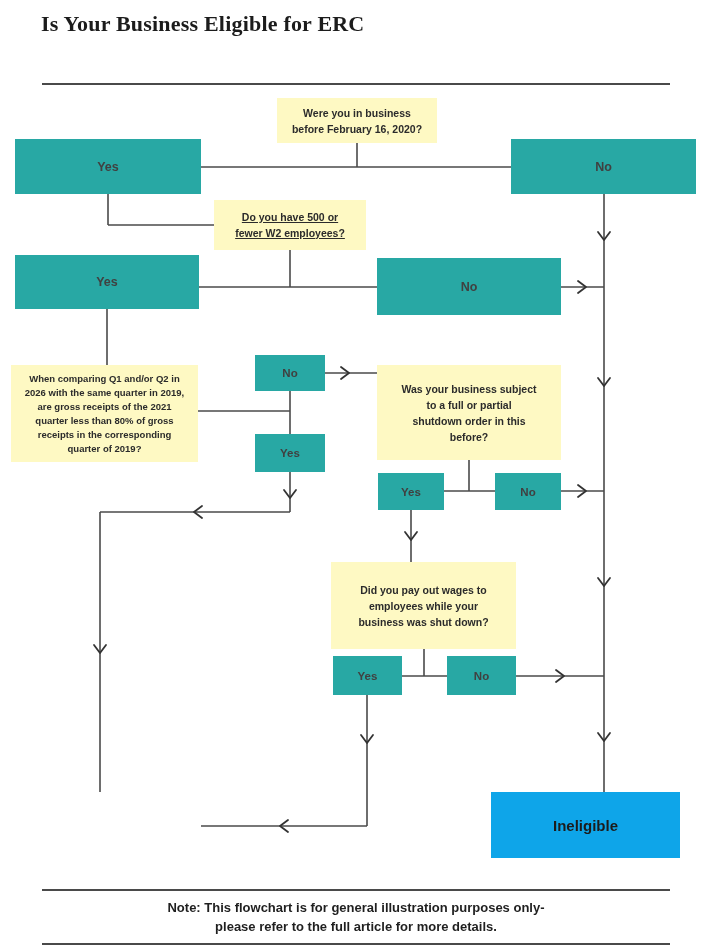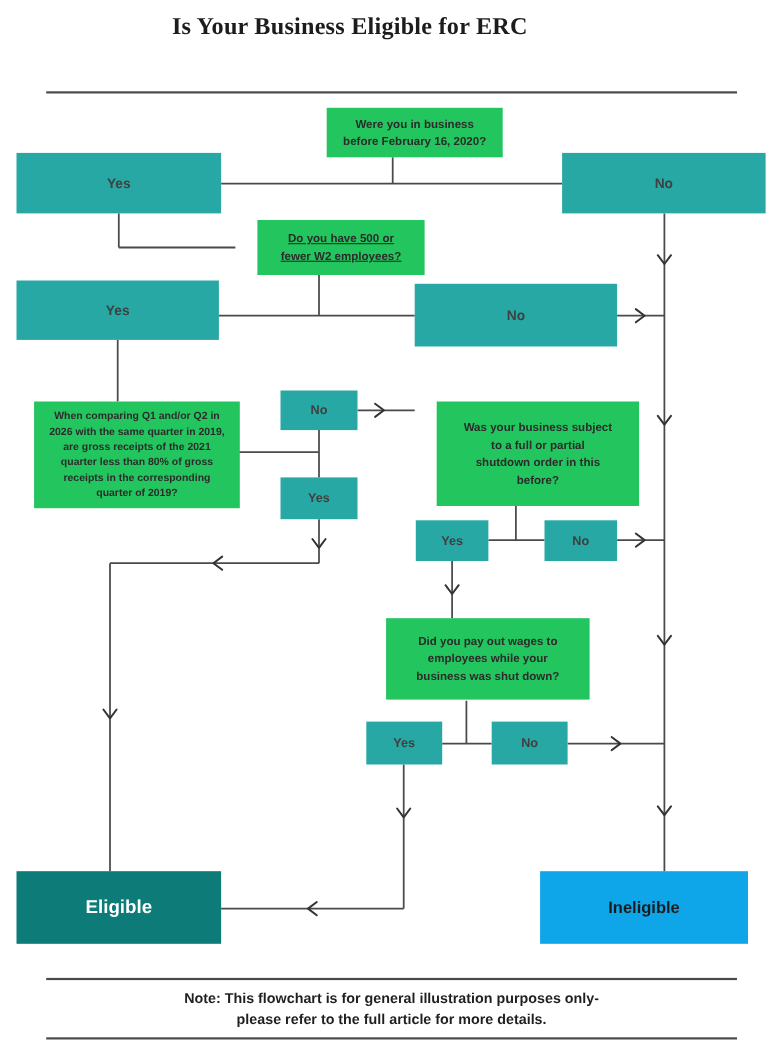--- a/index.html
+++ b/index.html
@@ -20,21 +20,21 @@
     height: 947px;
     background: #ffffff;
   }
 
   
   .title-block {
     position: absolute;
     left: 0;
     top: 8px;
     width: 636px;
-    text-align: center;
+    padding-left: 41px;
   }
   .title-line {
     font-family: "Liberation Serif", "DejaVu Serif", serif;
     font-size: 22px;
     font-weight: 700;
     color: #1c1c1c;
     line-height: 32px;
     letter-spacing: 0.2px;
   }
 
@@ -87,27 +87,26 @@
   
   .node {
     position: absolute;
     box-sizing: border-box;
     display: flex;
     align-items: center;
     justify-content: center;
     text-align: center;
   }
   .node.q {
-    background: #22c55e;
+    background: #fef9c3;
     color: #2b2b2b;
     font-size: 10.5px;
     font-weight: 700;
     line-height: 16px;
     padding: 6px 8px;
-    margin-left: 20px;
   }
   .node.ans {
     background: #28a8a4;
     color: #404040;
     font-size: 12.5px;
     font-weight: 700;
   }
   .node.ans.small { font-size: 11.5px; }
   .node.result-eligible {
     background: #0d7b77;
@@ -252,39 +251,36 @@
   </div>
 
   <div class="node ans small" style="left:378px; top:473px; width:66px; height:37px;">
     <span>Yes</span>
   </div>
 
   <div class="node ans small" style="left:495px; top:473px; width:66px; height:37px;">
     <span>No</span>
   </div>
 
-  <div class="node q" style="left:331px; top:562px; width:185px; height:74px;">
+  <div class="node q" style="left:331px; top:562px; width:185px; height:87px;">
     <div>
       <span>Did you pay out wages to</span><br>
       <span>employees while your</span><br>
       <span>business was shut down?</span>
     </div>
   </div>
 
   <div class="node ans small" style="left:333px; top:656px; width:69px; height:39px;">
     <span>Yes</span>
   </div>
 
   <div class="node ans small" style="left:447px; top:656px; width:69px; height:39px;">
     <span>No</span>
   </div>
 
-  <div class="node result-eligible" style="left:15px; top:792px; width:186px; height:66px;">
-    <span>Eligible</span>
-  </div>
 
   <div class="node result-ineligible" style="left:491px; top:792px; width:189px; height:66px;">
     <span>Ineligible</span>
   </div>
 
   <div class="rule rule-mid"></div>
 
   <div class="note">
     <span>Note: This flowchart is for general illustration purposes only-</span><br>
     <span>please refer to the full article for more details.</span>

